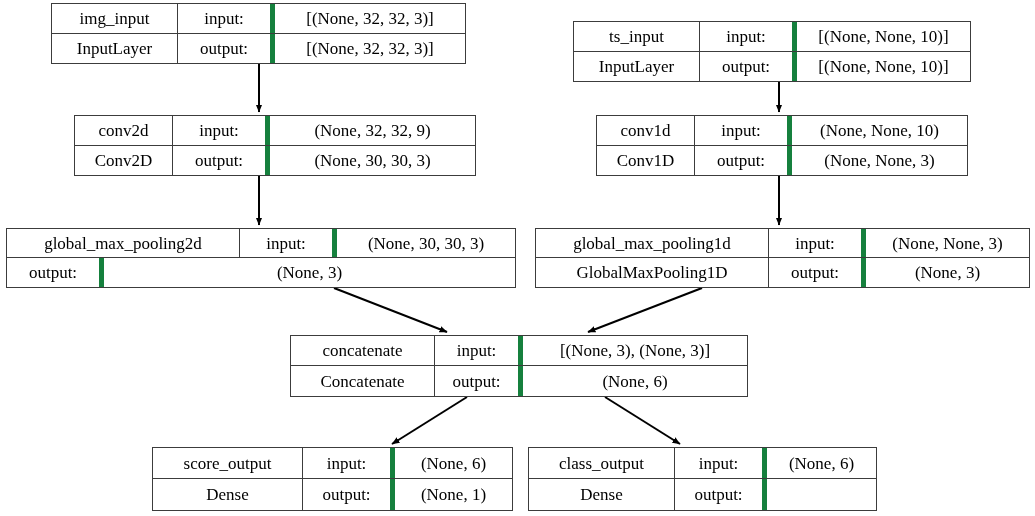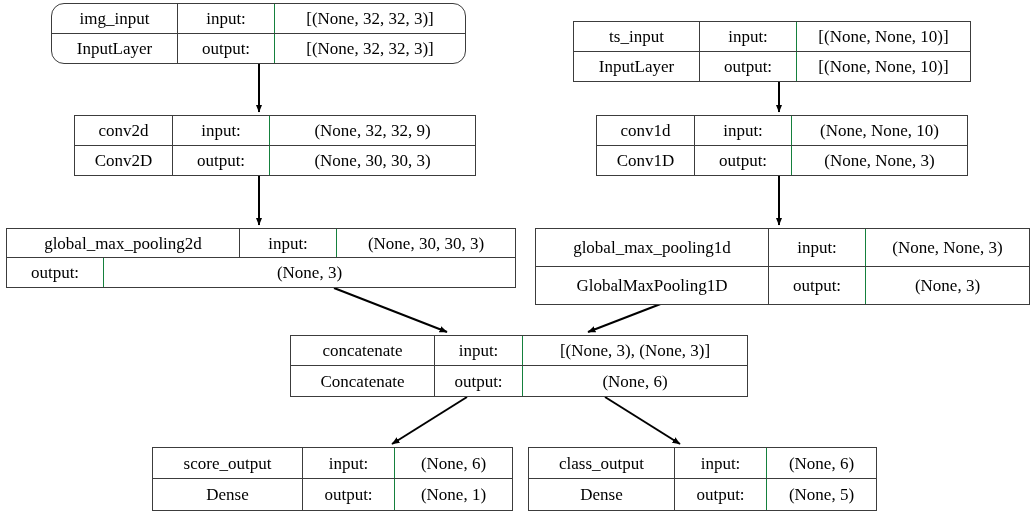--- a/index.html
+++ b/index.html
@@ -41,21 +41,21 @@
     font-size: 17px;
     line-height: 1;
     color: #000000;
     overflow: hidden;
     padding: 0 6px;
   }
   .cell.c-name {
     border-right: 1px solid #3c3c3c;
   }
   .cell.c-label {
-    border-right: 1px solid #15803d;
+    border-right: 5px solid #15803d;
   }
   .cell.c-shape {
     border-right: none;
   }
   svg.edges {
     position: absolute;
     left: 0;
     top: 0;
     width: 1035px;
     height: 516px;
@@ -77,21 +77,21 @@
         <line x1="779" y1="64" x2="779" y2="112" stroke="#000000" stroke-width="2" marker-end="url(#arrowhead)"></line>
         <line x1="259" y1="176" x2="259" y2="225" stroke="#000000" stroke-width="2" marker-end="url(#arrowhead)"></line>
         <line x1="779" y1="176" x2="779" y2="225" stroke="#000000" stroke-width="2" marker-end="url(#arrowhead)"></line>
         <line x1="334" y1="288" x2="447" y2="332" stroke="#000000" stroke-width="2" marker-end="url(#arrowhead)"></line>
         <line x1="702" y1="288" x2="588" y2="332" stroke="#000000" stroke-width="2" marker-end="url(#arrowhead)"></line>
         <line x1="467" y1="397" x2="392" y2="444" stroke="#000000" stroke-width="2" marker-end="url(#arrowhead)"></line>
         <line x1="605" y1="397" x2="680" y2="444" stroke="#000000" stroke-width="2" marker-end="url(#arrowhead)"></line>
       </g>
   </svg>
   <div id="node-layer">
-      <div class="node" style="left: 51px; top: 3px; width: 415px; height: 61px; border-radius: 13px;">
+      <div class="node" style="left: 51px; top: 3px; width: 415px; height: 61px;">
         <div class="node-row row-top">
           <div class="cell c-name" style="width: 126px; flex: 0 0 126px;">img_input</div>
           <div class="cell c-label" style="width: 97px; flex: 0 0 97px;">input:</div>
           <div class="cell c-shape" style="flex: 1 1 auto;">[(None, 32, 32, 3)]</div>
         </div>
         <div class="node-row row-bottom">
           <div class="cell c-name" style="width: 126px; flex: 0 0 126px;">InputLayer</div>
           <div class="cell c-label" style="width: 97px; flex: 0 0 97px;">output:</div>
           <div class="cell c-shape" style="flex: 1 1 auto;">[(None, 32, 32, 3)]</div>
         </div>
@@ -136,21 +136,21 @@
         <div class="node-row row-top">
           <div class="cell c-name" style="width: 233px; flex: 0 0 233px;">global_max_pooling2d</div>
           <div class="cell c-label" style="width: 97px; flex: 0 0 97px;">input:</div>
           <div class="cell c-shape" style="flex: 1 1 auto;">(None, 30, 30, 3)</div>
         </div>
         <div class="node-row row-bottom">
           <div class="cell c-label" style="width: 97px; flex: 0 0 97px;">output:</div>
           <div class="cell c-shape" style="flex: 1 1 auto;">(None, 3)</div>
         </div>
       </div>
-      <div class="node" style="left: 535px; top: 228px; width: 495px; height: 77px;">
+      <div class="node" style="left: 535px; top: 228px; width: 495px; height: 60px;">
         <div class="node-row row-top">
           <div class="cell c-name" style="width: 233px; flex: 0 0 233px;">global_max_pooling1d</div>
           <div class="cell c-label" style="width: 97px; flex: 0 0 97px;">input:</div>
           <div class="cell c-shape" style="flex: 1 1 auto;">(None, None, 3)</div>
         </div>
         <div class="node-row row-bottom">
           <div class="cell c-name" style="width: 233px; flex: 0 0 233px;">GlobalMaxPooling1D</div>
           <div class="cell c-label" style="width: 97px; flex: 0 0 97px;">output:</div>
           <div class="cell c-shape" style="flex: 1 1 auto;">(None, 3)</div>
         </div>
@@ -181,17 +181,16 @@
       </div>
       <div class="node" style="left: 528px; top: 447px; width: 349px; height: 64px;">
         <div class="node-row row-top">
           <div class="cell c-name" style="width: 146px; flex: 0 0 146px;">class_output</div>
           <div class="cell c-label" style="width: 92px; flex: 0 0 92px;">input:</div>
           <div class="cell c-shape" style="flex: 1 1 auto;">(None, 6)</div>
         </div>
         <div class="node-row row-bottom">
           <div class="cell c-name" style="width: 146px; flex: 0 0 146px;">Dense</div>
           <div class="cell c-label" style="width: 92px; flex: 0 0 92px;">output:</div>
-          <div class="cell c-shape" style="flex: 1 1 auto;">(None, 5)</div>
         </div>
       </div>
     </div>
 </div>
 
 </body></html>

